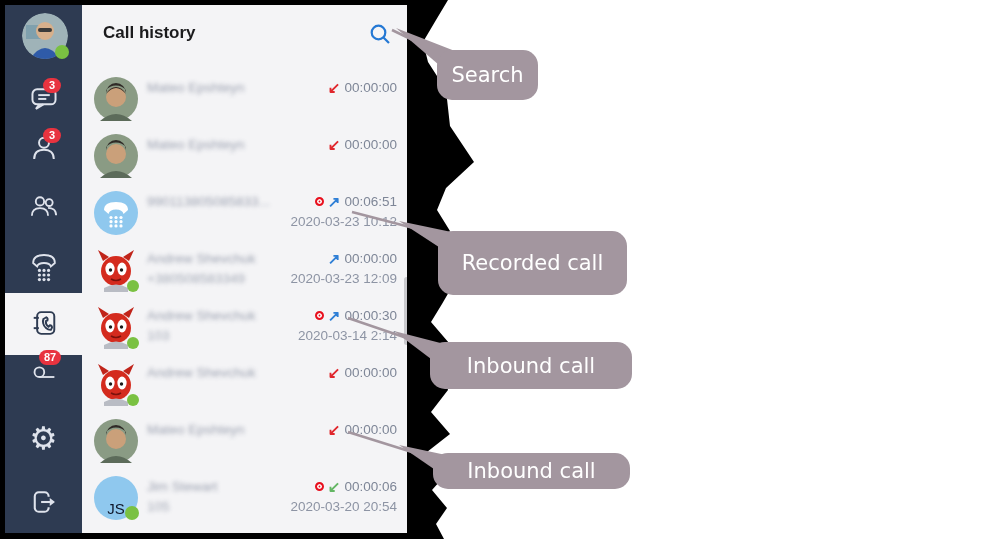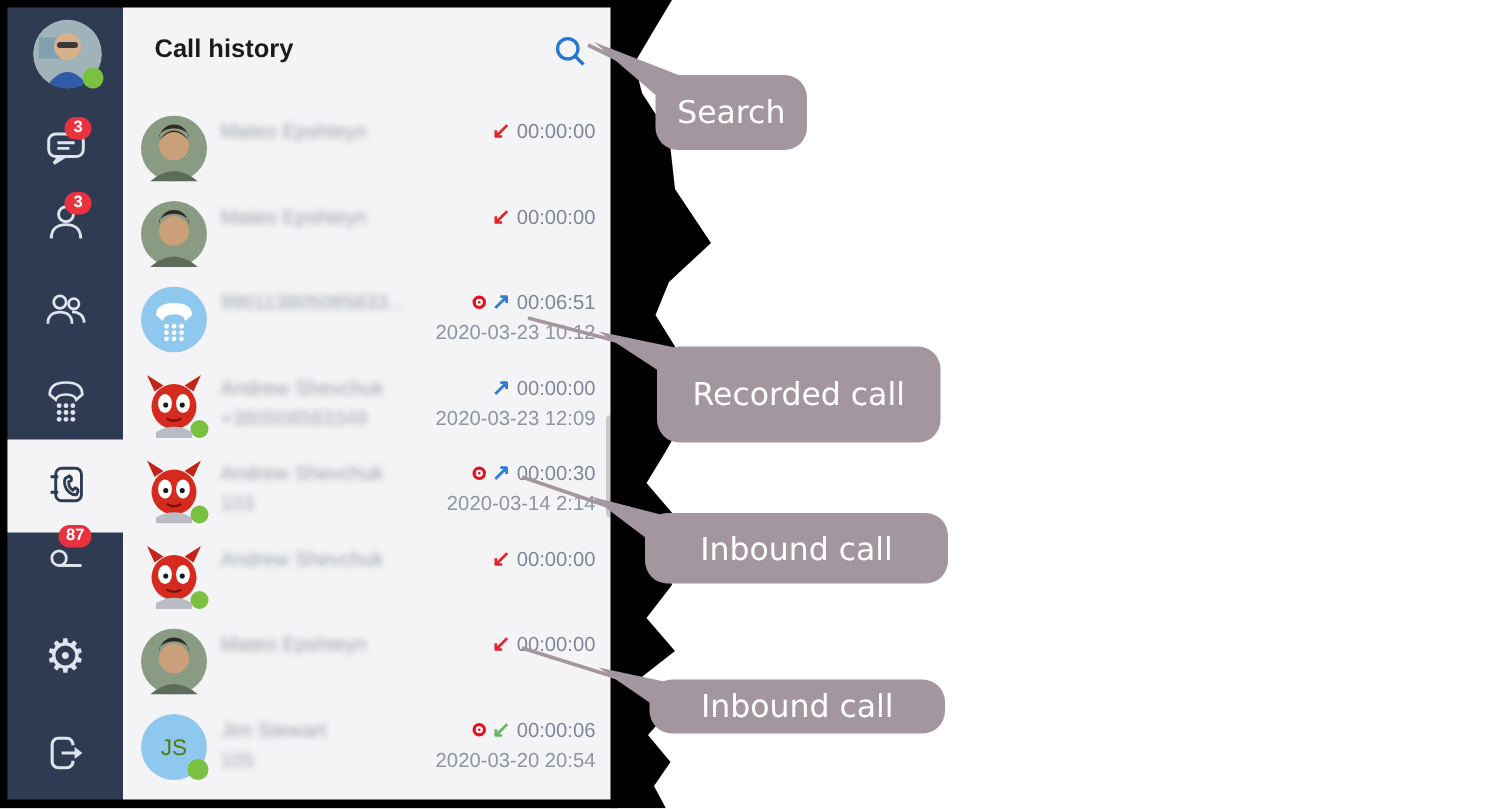--- a/index.html
+++ b/index.html
@@ -355,21 +355,21 @@
                 </span>
               </div>
             </div>
           </div>
 
           <div class="row">
             <div class="avatar">
               <svg width="44" height="44" viewBox="0 0 44 44">
                   <circle cx="22" cy="22" r="22" fill="#8fc8ee"></circle>
                 </svg>
-              <span style="position:absolute;left:0;top:0;width:44px;height:44px;display:flex;align-items:center;justify-content:center;color:#4d7c0f;font-size:15px;">JS</span>
+              <span style="position:absolute;left:0;top:10px;width:44px;height:44px;display:flex;align-items:center;justify-content:center;color:#0f172a;font-size:15px;">JS</span>
               <span class="presence presence-sm" style="width:14px;height:14px;"></span>
             </div>
             <div class="row-main">
               <div class="line1">
                 <span class="name blurred">Jim Stewart</span>
                 <span class="meta">
                   <span class="rec-dot"></span>
                   <span class="dir" style="color: rgb(99, 182, 99);">↙</span>
                   <span class="dur">00:00:06</span>
                 </span>

